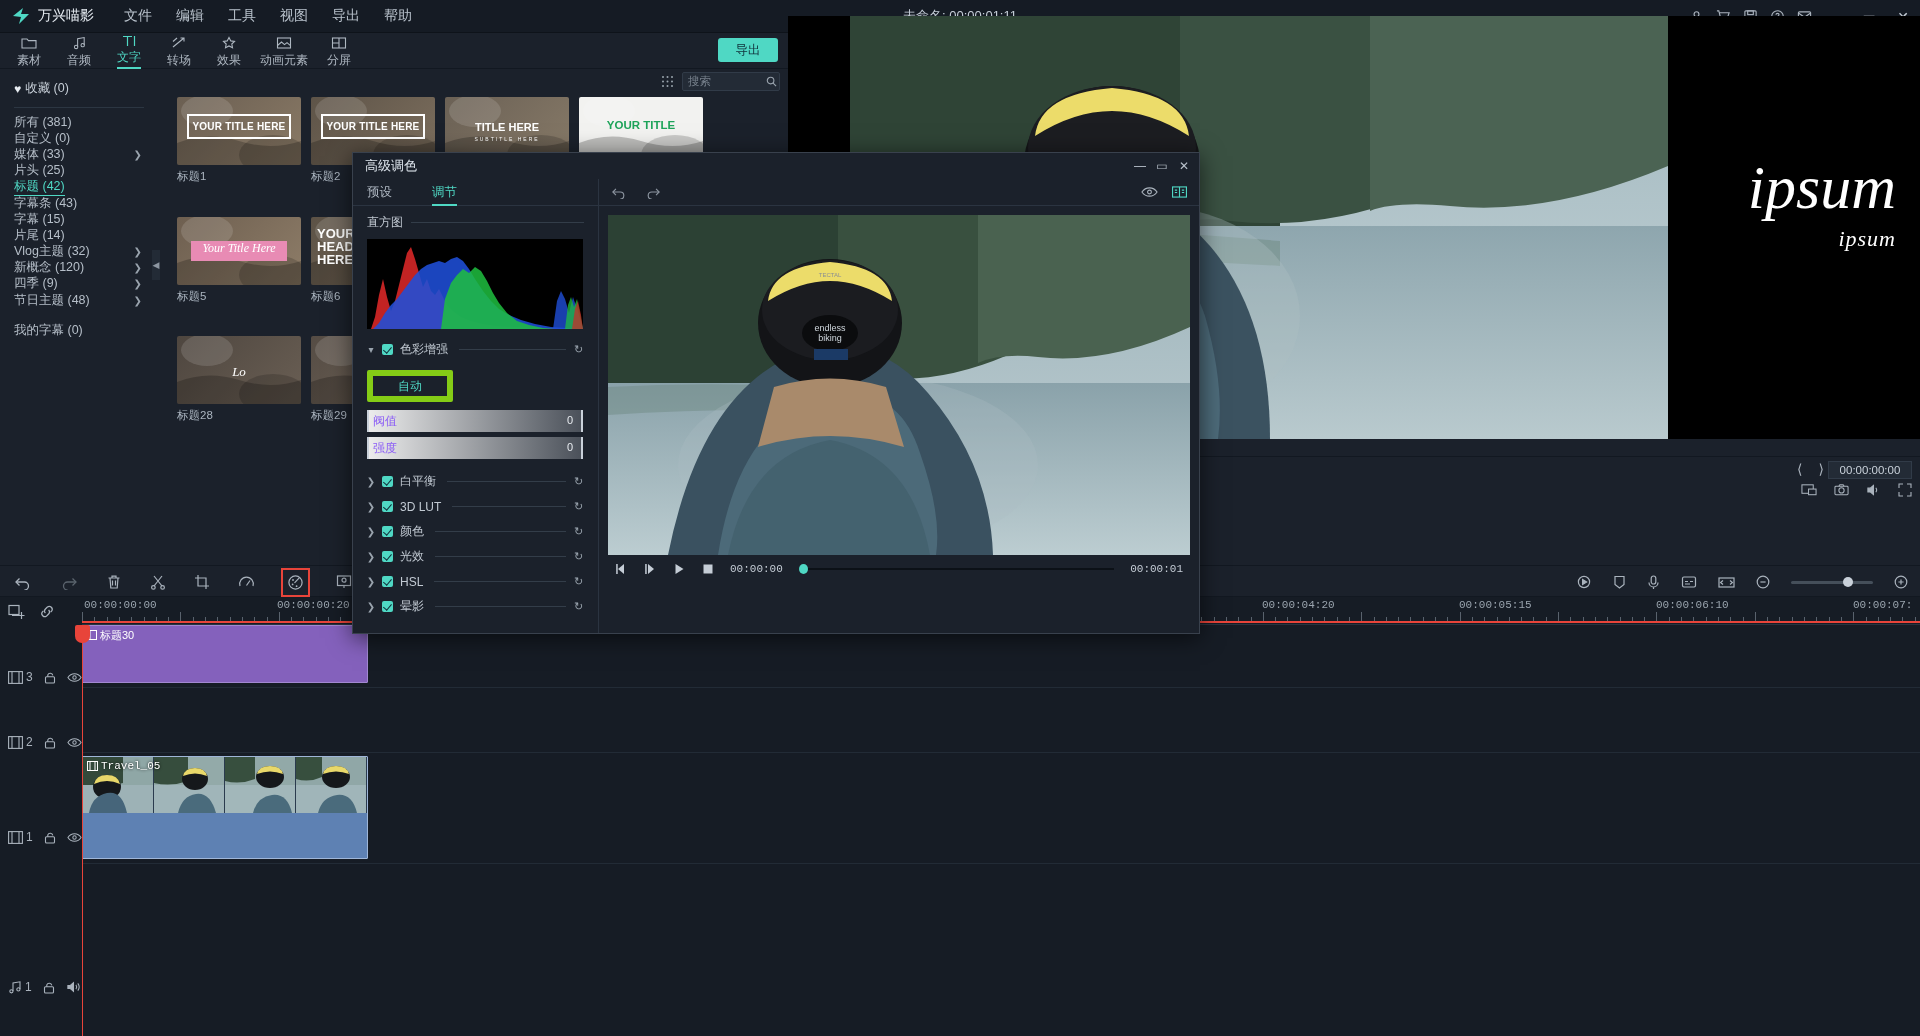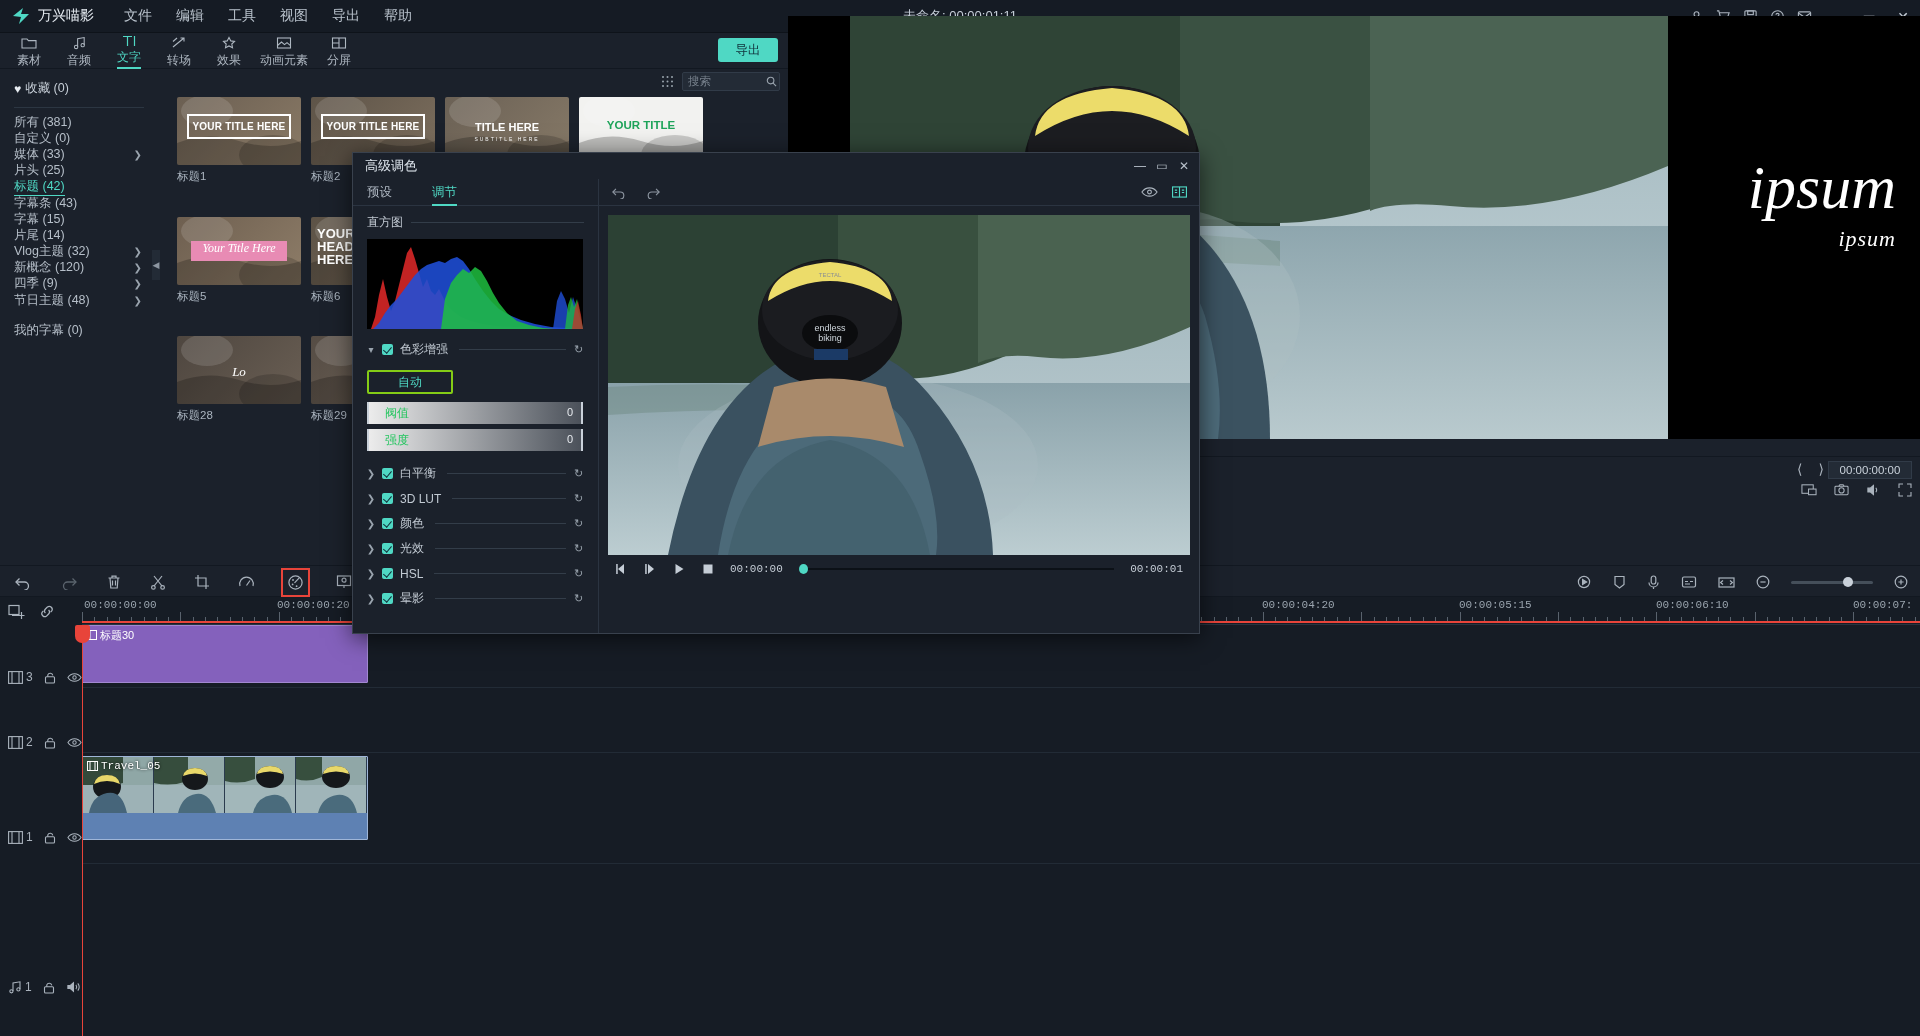--- a/index.html
+++ b/index.html
@@ -219,29 +219,29 @@
 
   .grp-row { display:flex; align-items:center; gap:7px; padding:0 14px; height:25px; color:#c2cad3; font-size:12px;}
   .chev { color:#9aa4ae; font-size:10px; width:8px; display:flex; justify-content:center; cursor:pointer;}
   .cbx { width:11px; height:11px; background:#4fd8c4; border-radius:2px; position:relative; flex:none; }
   .cbx:after{ content:""; position:absolute; left:3px; top:0.5px; width:3.5px; height:7px;
               border:solid #10303a; border-width:0 1.6px 1.6px 0; transform:rotate(40deg); }
   .grp-row .gl { flex:1; height:1px; background:#333d49; margin-left:4px; }
   .reset-ic { color:#9aa4ae; font-size:11px; cursor:pointer; width:11px; display:flex; justify-content:center;}
 
   .auto-btn {
-    margin:8px 14px; width:86px; height:24px; border:2px solid #84cc16; color:#4fd8c4;
+    margin:8px 14px; width:86px; height:32px; border:6px solid #84cc16; color:#4fd8c4;
     display:flex; align-items:center; justify-content:center; font-size:12px; border-radius:2px; cursor:pointer;
   }
   .slider-row {
     margin:5px 14px; width:216px; height:22px; position:relative;
     border-left:2px solid #c9d1da; border-right:2px solid #c9d1da;
   }
   .slider-fill { position:absolute; inset:0; background:linear-gradient(to right,#ececec,#4b515a); }
-  .slider-row .snm { position:absolute; left:16px; top:3px; color:#22c55e; font-size:12px; z-index:2;}
+  .slider-row .snm { position:absolute; left:4px; top:3px; color:#8b5cf6; font-size:12px; z-index:2;}
   .slider-row .sval { position:absolute; right:8px; top:4px; color:#e7ebef; font-size:11px; z-index:2;}
 
   
   .mr-top { height:27px; display:flex; align-items:center; padding:0 12px; border-bottom:1px solid #2b3441;}
   .mr-undo { display:flex; gap:18px; color:#8d96a1; }
   .mr-right-ic { margin-left:auto; display:flex; gap:14px; color:#aab3bd; align-items:center;}
   .mprev { margin:9px auto 0 auto; width:582px; height:340px; background:#000; position:relative; overflow:hidden;}
   .mplayer { height:28px; display:flex; align-items:center; gap:16px; padding:0 16px; color:#c5cdd6; }
   .mp-tc { font-size:11px; font-family:"Liberation Mono", monospace; color:#c5cdd6; }
   .mp-track { flex:1; height:2px; background:#0c1117; position:relative; }
@@ -1095,21 +1095,21 @@
       <div class="row-sep" style="top:238px"></div>
 
       <div class="clip-title" style="left:0; top:0; width:286px; height:58px;">
         <svg width="10" height="10" viewBox="0 0 10 10" fill="none" stroke="#fff" stroke-width="1" style="margin-top:2px">
             <rect x=".5" y=".5" width="9" height="9"></rect>
             <path d="M3 .5v9"></path>
           </svg>
         <span>标题30</span>
       </div>
 
-      <div class="clip-video" style="left:0; top:131px; width:286px; height:84px;">
+      <div class="clip-video" style="left:0; top:131px; width:286px; height:103px;">
         <div class="cv-strip">
           <div class="cv-frame">
             <svg width="79" height="56" viewBox="0 0 79 56">
                 <rect width="79" height="56" fill="#8fa7a6"></rect>
                 <path d="M0 0h40v26q-20 6-40 2z" fill="#33493a"></path>
                 <rect y="28" width="79" height="28" fill="#9db2b6"></rect>
                 <ellipse cx="24" cy="30" rx="14" ry="12" fill="#15181b"></ellipse>
                 <path d="M11 27q2-9 13-9t13 9q-13-6-26 0z" fill="#e8d86a"></path>
                 <path d="M6 56q3-17 18-20t20 20z" fill="#46657a"></path>
               </svg>

